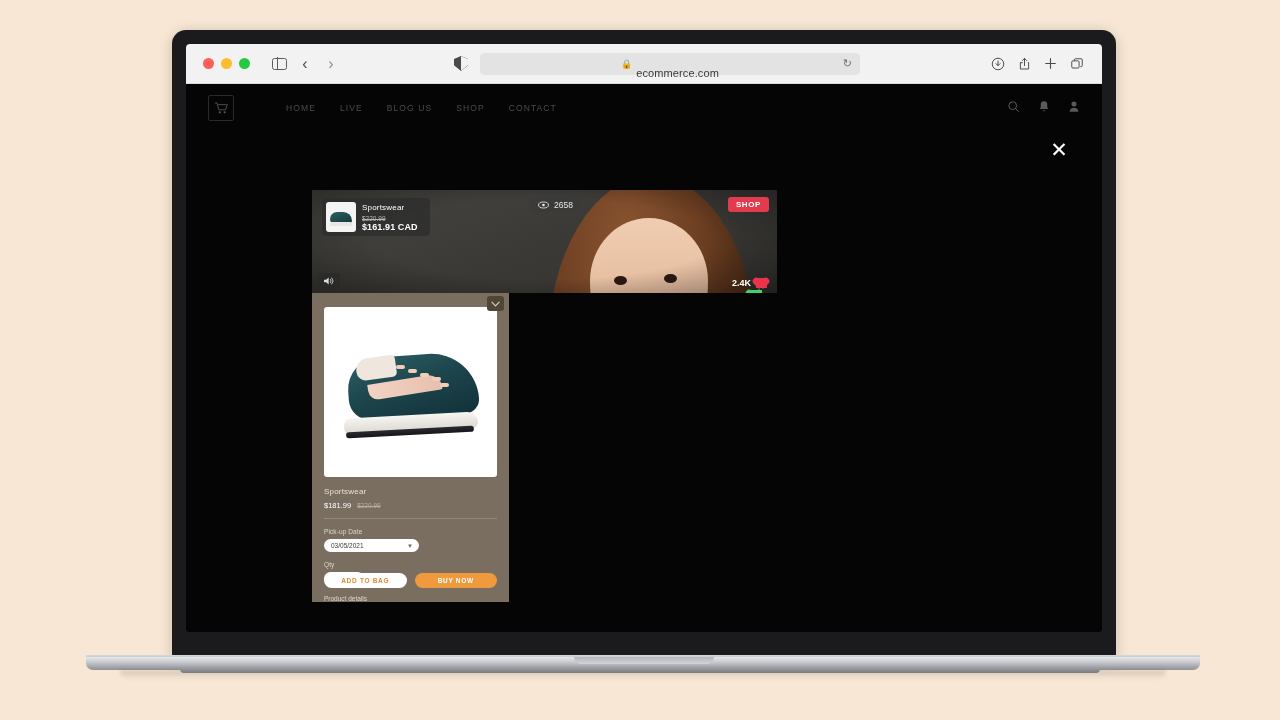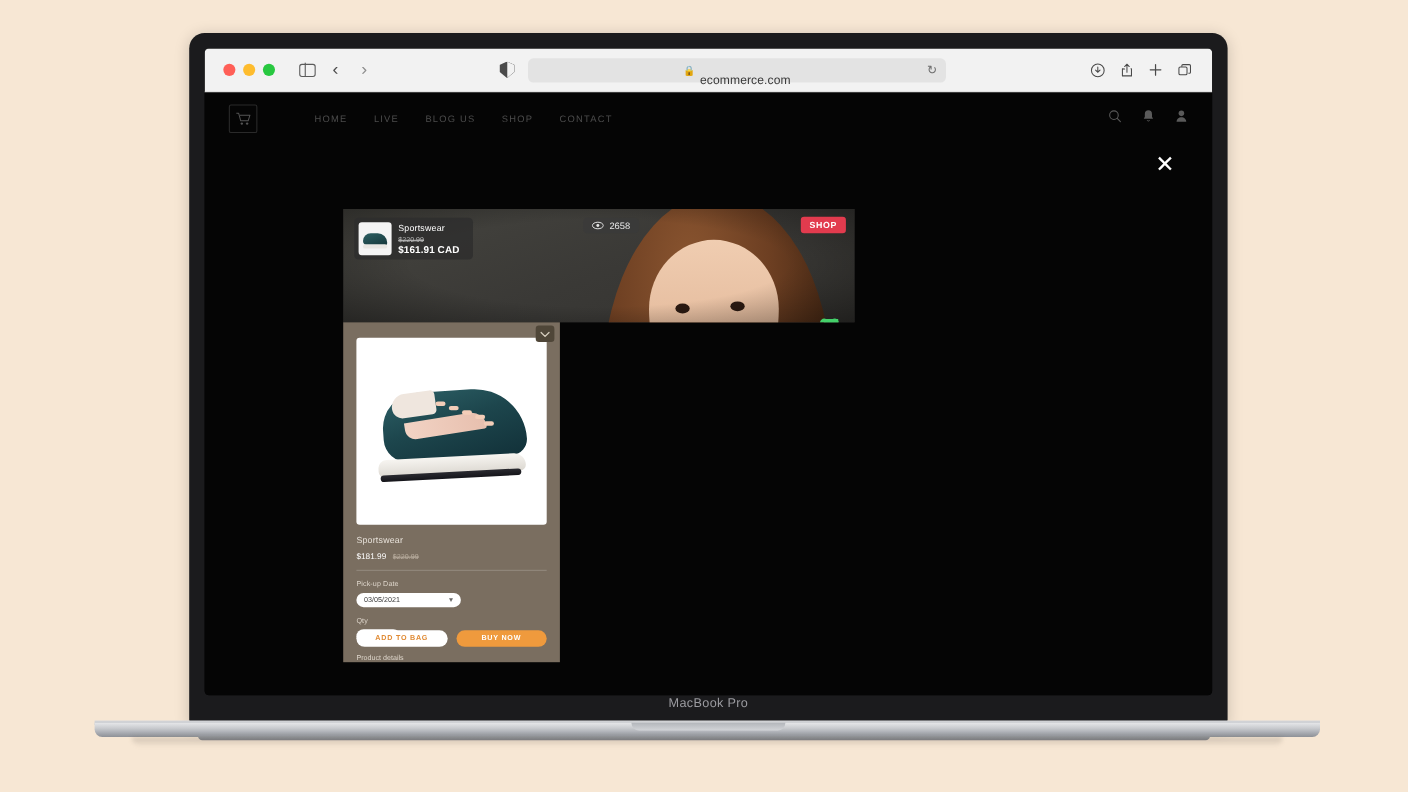--- a/index.html
+++ b/index.html
@@ -468,20 +468,32 @@
 
           <div class="hearts">
             <div class="heart" style="background:#44d06a; left:6px;  top:8px;"></div>
             <div class="heart" style="background:#7ad84f; left:10px; top:36px;"></div>
             <div class="heart" style="background:#d9b6d6; left:2px;  top:64px; width:16px; height:15px;"></div>
             <div class="heart" style="background:#c46ad4; left:6px;  top:94px; width:15px; height:14px;"></div>
             <div class="heart" style="background:#e63ec8; left:7px;  top:170px;"></div>
             <div class="heart" style="background:#f72ad8; left:2px;  top:196px; width:16px; height:15px;"></div>
           </div>
 
+          <div class="vcontrols">
+            <div class="spk">
+              <svg width="12" height="10" viewBox="0 0 14 12">
+                  <path d="M1 4.4h2.6L6.6 1.8v8.4L3.6 7.6H1z" fill="#ddd"></path>
+                  <path d="M8.4 3.6a3.6 3.6 0 0 1 0 4.8M10.1 2a6 6 0 0 1 0 8" fill="none" stroke="#ddd" stroke-width="1"></path>
+                </svg>
+            </div>
+            <div class="likes">
+              <span class="n">2.4K</span>
+              <span class="heart" style="background:#e8334a; position:relative; display:inline-block; width:11px; height:10px;"></span>
+            </div>
+          </div>
 
         </div>
 
         <div class="panel">
           <div class="panel-collapse">
             <svg width="9" height="6" viewBox="0 0 10 6">
                 <path d="M1 1l4 4 4-4" fill="none" stroke="#d6cdbd" stroke-width="1.3" stroke-linecap="round"></path>
               </svg>
           </div>
 
@@ -527,19 +539,18 @@
           <div class="panel-actions">
             <button class="btn ghost">ADD TO BAG</button>
             <button class="btn solid">BUY NOW</button>
           </div>
         </div>
 
       </div>
     </div>
   </div>
 
-  <div class="macbook-label">MacBook Pro</div>
   <div class="base-lip"></div>
   <div class="base"></div>
   <div class="base-notch"></div>
   <div class="base-foot"></div>
   <div class="base-shadow"></div>
 </div>
 
 </body></html>

